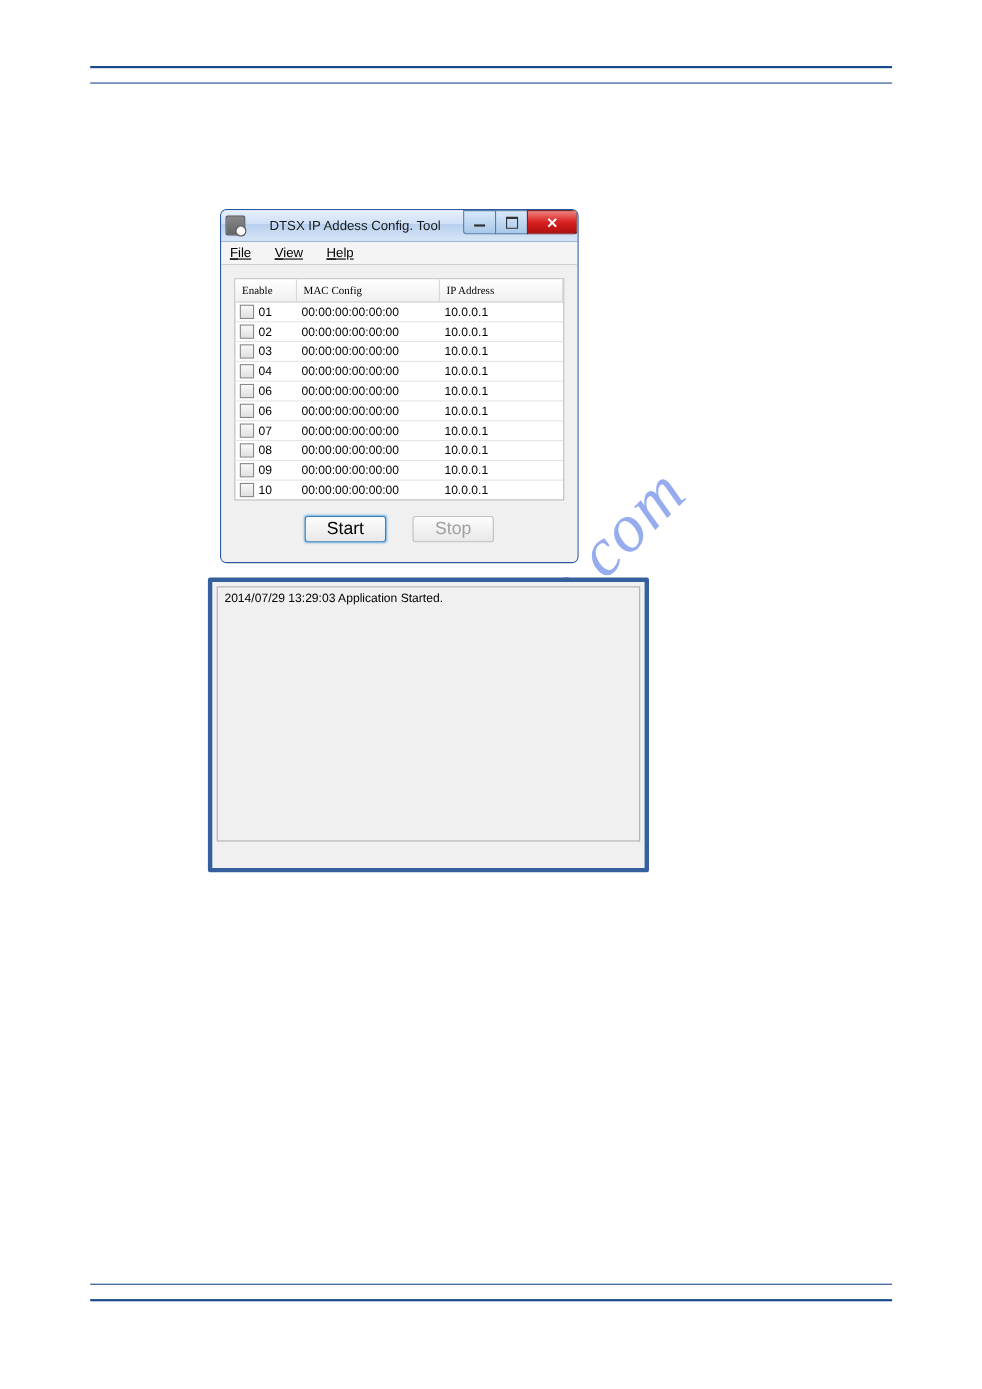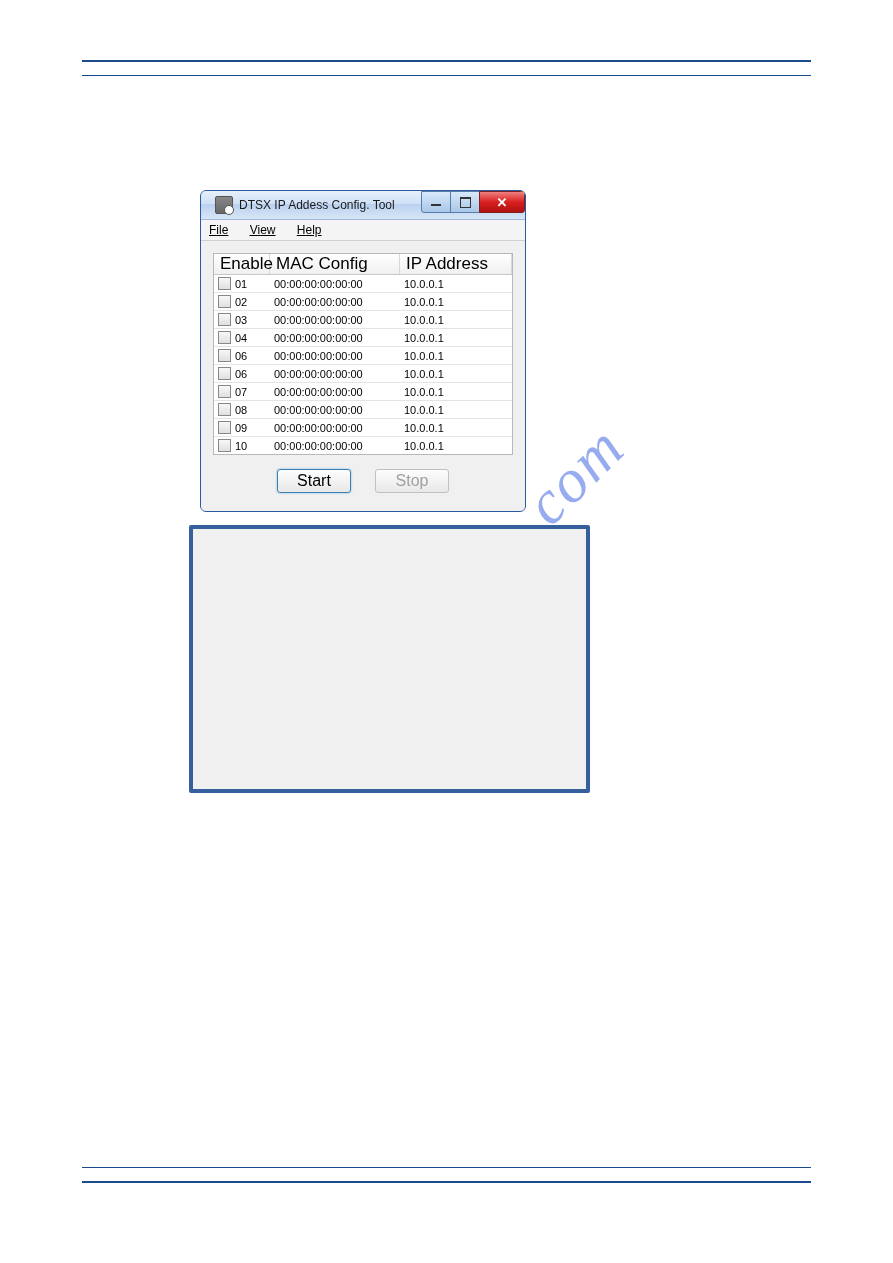--- a/index.html
+++ b/index.html
@@ -64,23 +64,24 @@
     border-radius: 6px;
     background: #f0f0f0;
     box-shadow: 0 0 0 1px #6a9edb inset;
     overflow: hidden;
   }
   .titlebar {
     height: 28px;
     background: linear-gradient(to bottom, #e8f0fb 0%, #cfe0f7 45%, #b8d0ee 46%, #d8e6f7 100%);
     display: flex;
     align-items: center;
-    padding-left: 14px;
+    padding-left: 4px;
     position: relative;
     border-bottom: 1px solid #a0b8d8;
+    gap: 16px;
   }
   .titlebar-icon {
     width: 16px;
     height: 16px;
     background: linear-gradient(#888, #666);
     border: 1px solid #555;
     border-radius: 2px;
     margin-right: 6px;
     position: relative;
   }
@@ -157,21 +158,22 @@
     grid-template-columns: 56px 130px 1fr;
     border-bottom: 1px solid #e4e4e4;
     height: 17px;
     align-items: center;
   }
   .trow:last-child { border-bottom: none; }
   .thead {
     background: linear-gradient(to bottom, #ffffff, #f0f0f0);
     height: 20px;
     border-bottom: 1px solid #c8c8c8;
-    font-size: 17px;
+    font-size: 10px;
+    font-family: Liberation Serif, serif;
   }
   .thead > div {
     border-right: 1px solid #d8d8d8;
     padding-left: 6px;
     height: 100%;
     display: flex;
     align-items: center;
   }
   .tcell-enable {
     display: flex;
@@ -367,13 +369,16 @@
     </div>
 
     <div class="button-row">
       <div class="btn7 primary">Start</div>
       <div class="btn7 disabled">Stop</div>
     </div>
   </div>
 </div>
 
 <div class="log-window">
+  <div class="log-body">
+    <div>2014/07/29 13:29:03 Application Started.</div>
+  </div>
 </div>
 
 </body></html>

